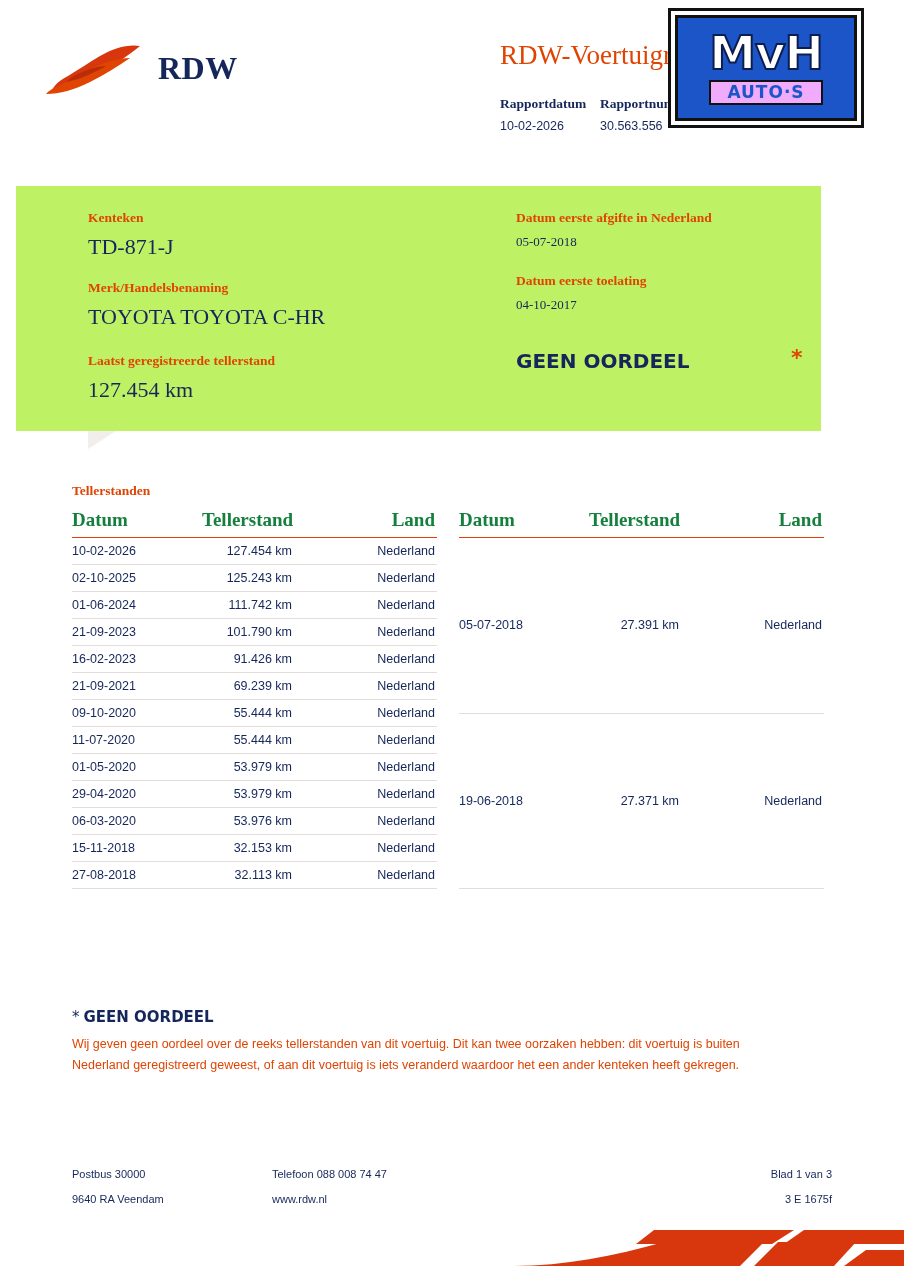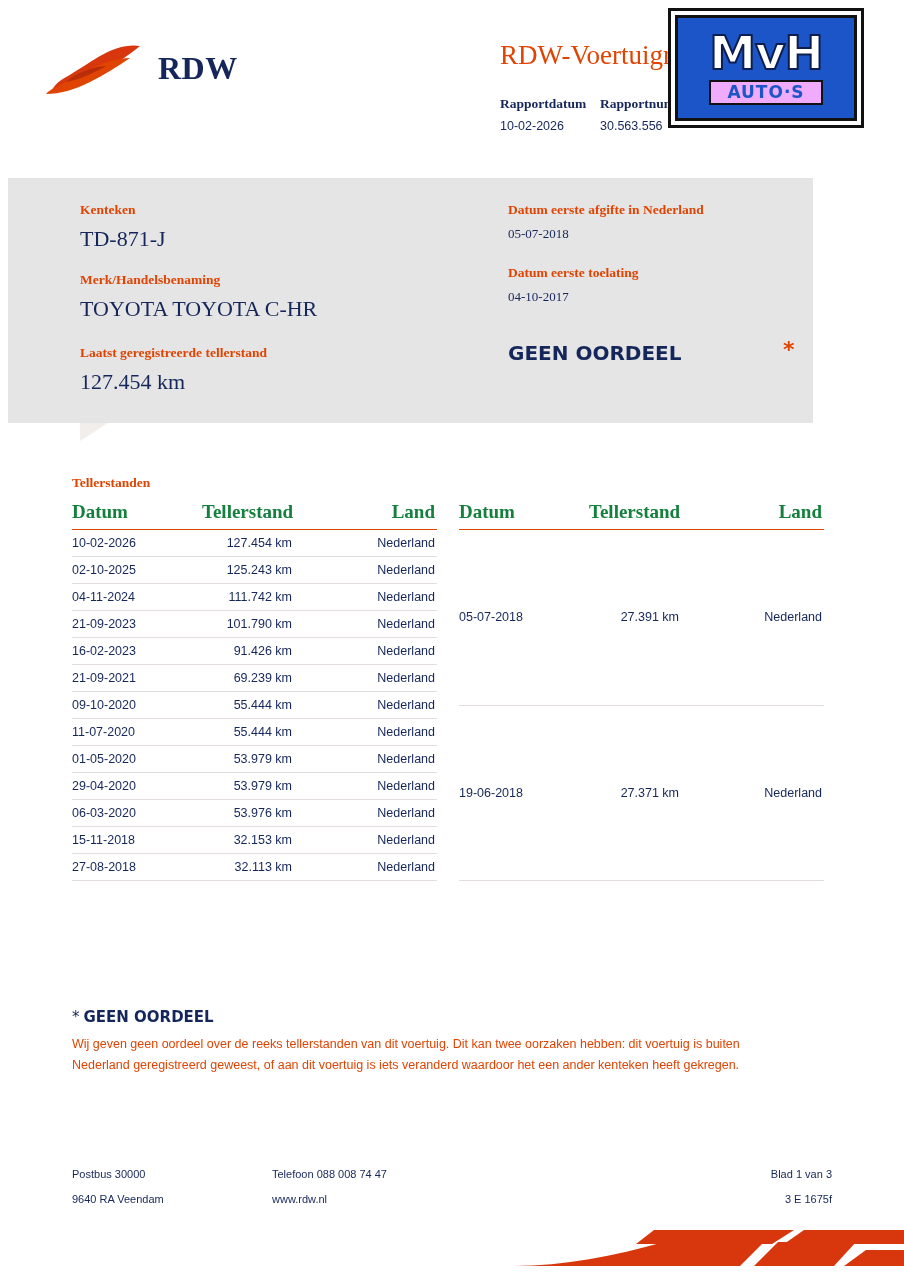--- a/index.html
+++ b/index.html
@@ -114,22 +114,22 @@
     font-weight: bold;
     font-size: 17px;
     letter-spacing: 1px;
     padding: 0 16px;
     line-height: 1.25;
   }
 
   
   .summary {
     position: relative;
-    margin: 8px;
-    background: #e5e5e5;
+    margin: 16px;
+    background: #bef264;
     height: 245px;
     width: 805px;
   }
   .summary .notch {
     position: absolute;
     left: 72px;
     bottom: -18px;
     width: 0;
     height: 0;
     border-left: 28px solid #f1eeec;
@@ -365,21 +365,21 @@
             <td>10-02-2026</td>
             <td class="num">127.454 km</td>
             <td class="right">Nederland</td>
           </tr>
           <tr>
             <td>02-10-2025</td>
             <td class="num">125.243 km</td>
             <td class="right">Nederland</td>
           </tr>
           <tr>
-            <td>04-11-2024</td>
+            <td>01-06-2024</td>
             <td class="num">111.742 km</td>
             <td class="right">Nederland</td>
           </tr>
           <tr>
             <td>21-09-2023</td>
             <td class="num">101.790 km</td>
             <td class="right">Nederland</td>
           </tr>
           <tr>
             <td>16-02-2023</td>

